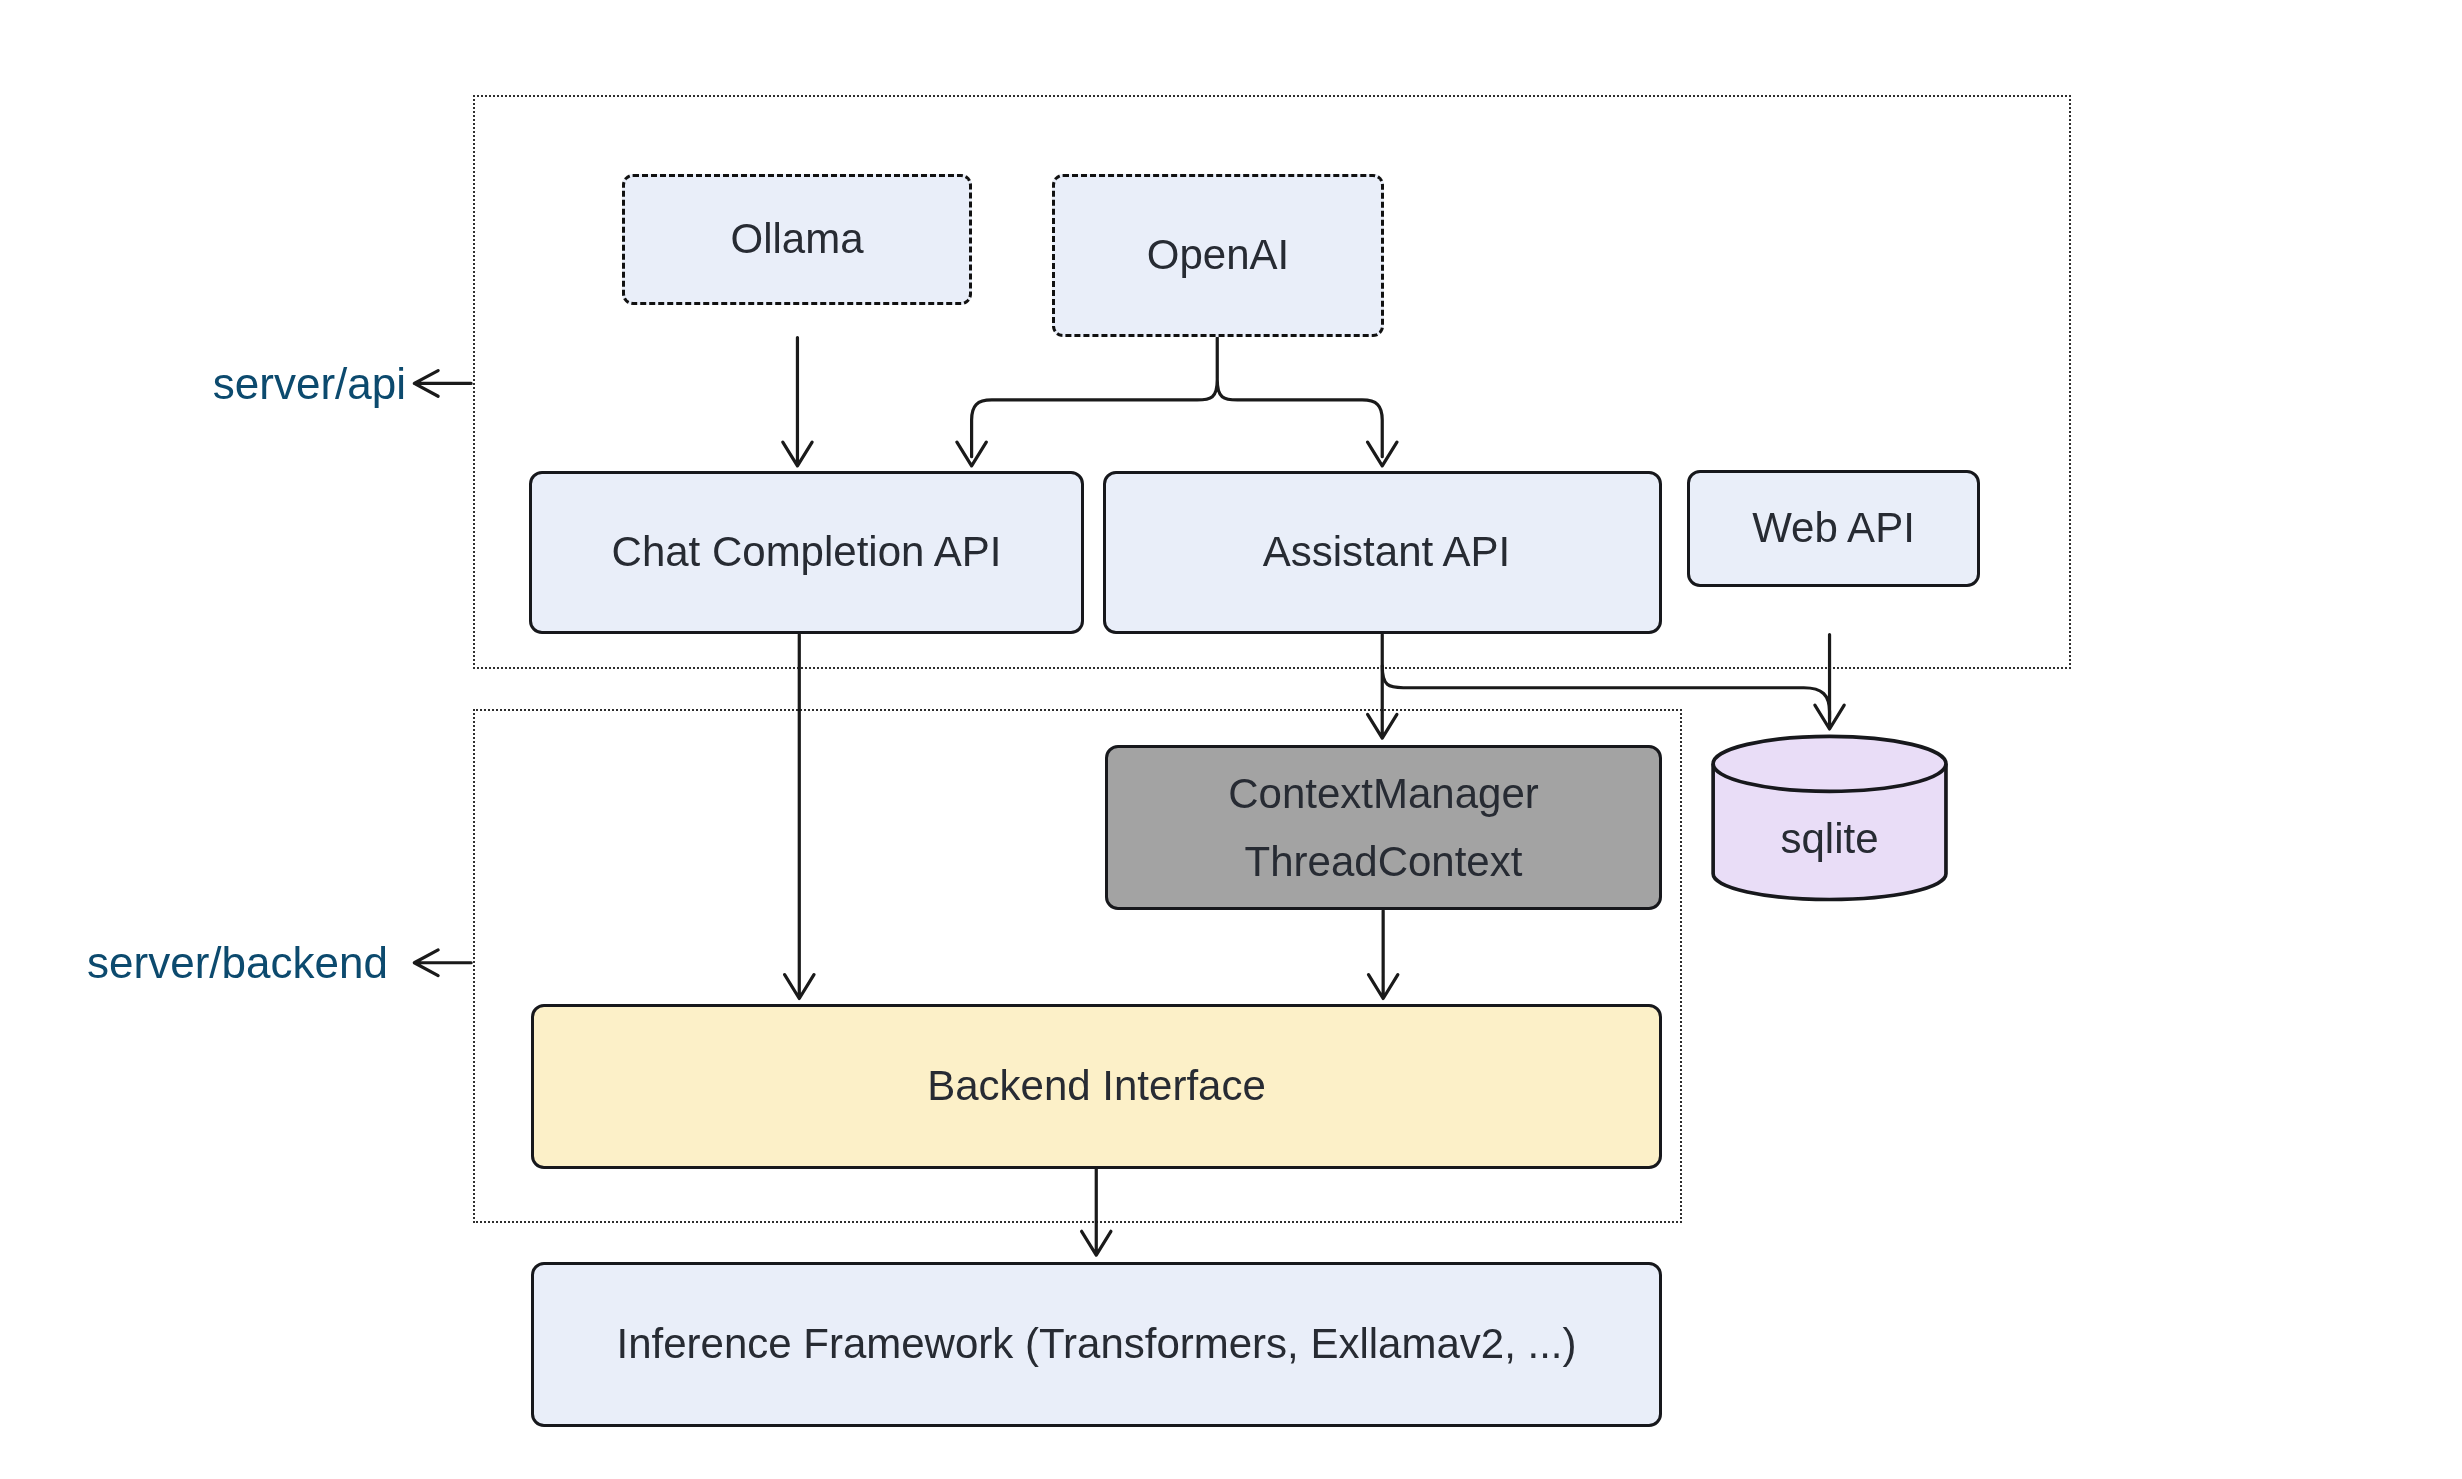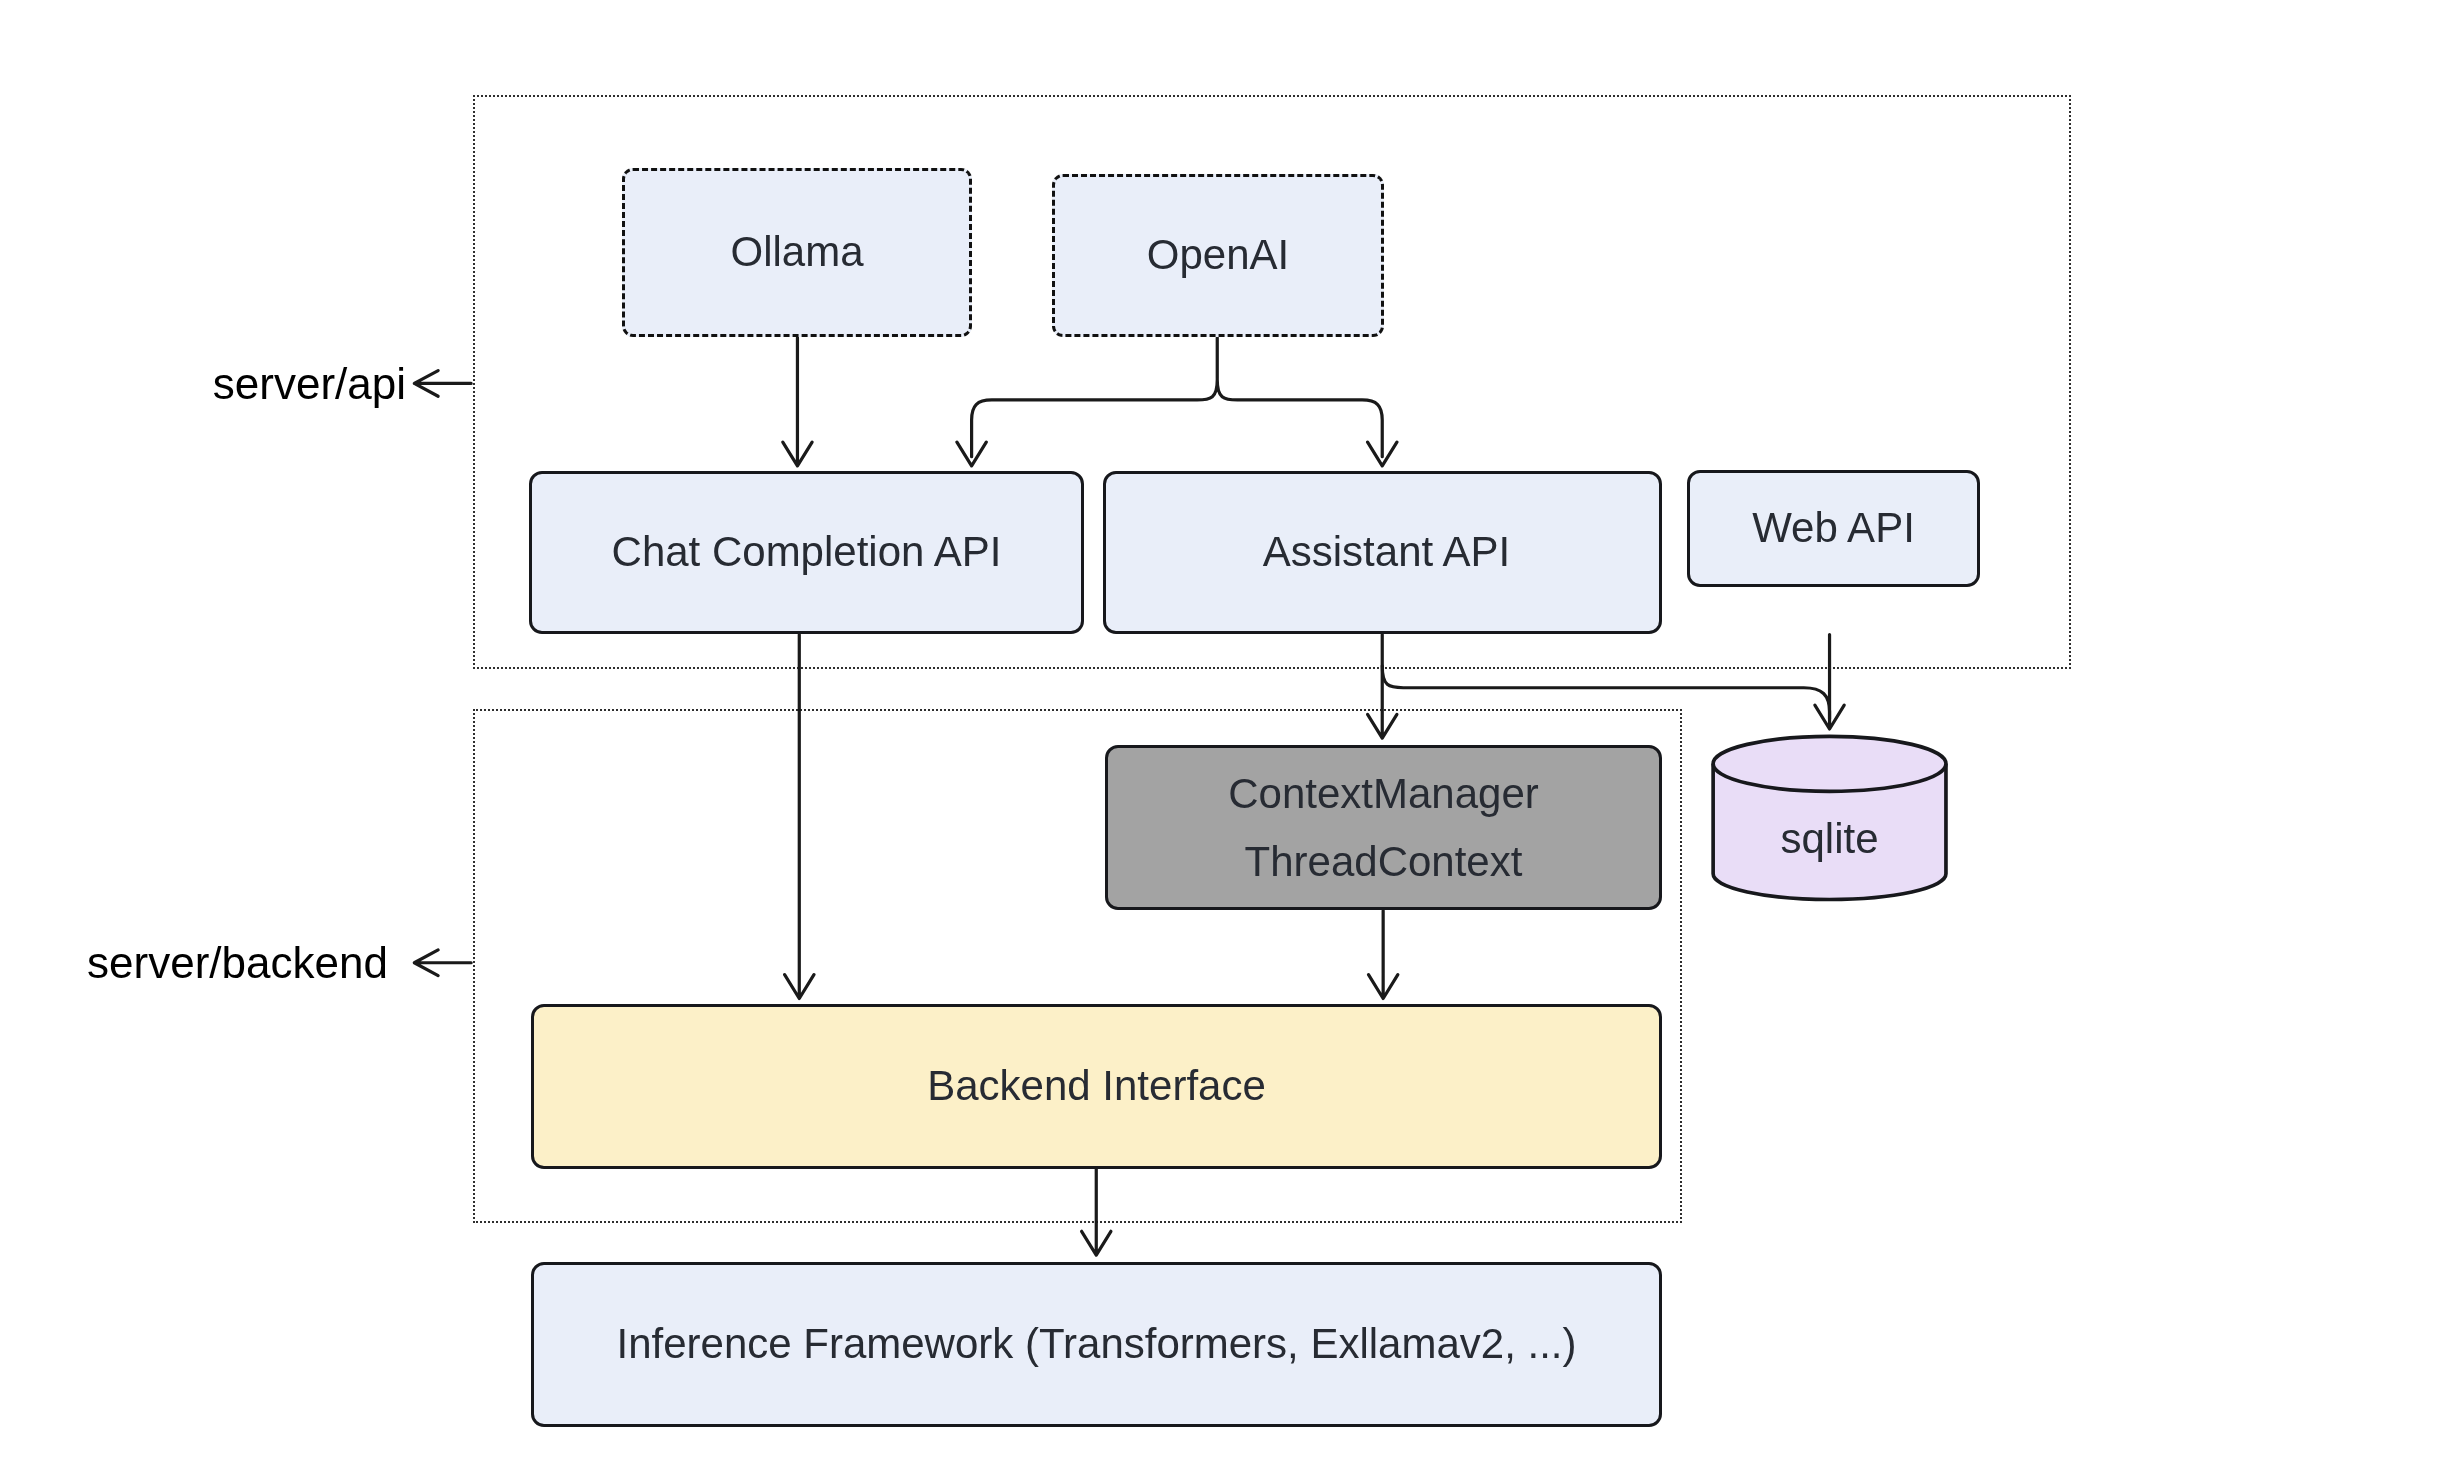--- a/index.html
+++ b/index.html
@@ -41,21 +41,21 @@
     border-radius: 11px;
   }
   .fill-blue   { background: #e9eef9; }
   .fill-green  { background: #a3a3a3; }
   .fill-yellow { background: #fcf0c8; }
   .two-line { flex-direction: column; line-height: 68px; }
   .side-label {
     position: absolute;
     font-size: 44px;
     line-height: 55px;
-    color: #000000;
+    color: #0c4a6e;
     white-space: nowrap;
   }
   .edges-svg {
     position: absolute;
     left: 0; top: 0;
     width: 2462px;
     height: 1480px;
     pointer-events: none;
   }
   .edge {
@@ -114,21 +114,21 @@
     <path class="edge" d="M514,418 L456,418 M478,404 L452,418 L478,432"></path>
 
     <path class="edge" d="M514,1050 L456,1050 M478,1036 L452,1050 L478,1064"></path>
 
     <g>
       <path class="cyl" d="M1869,833 L1869,953 A127,28 0 0 0 2123,953 L2123,833"></path>
       <ellipse class="cyl" cx="1996" cy="833" rx="127" ry="30"></ellipse>
     </g>
   </svg>
 
-  <div class="node dashed fill-blue" style="left:622px; top:168px; width:350px; height:169px;">
+  <div class="node dashed fill-blue" style="left:622px; top:174px; width:350px; height:131px;">
     <span>Ollama</span>
   </div>
   <div class="node dashed fill-blue" style="left:1052px; top:174px; width:332px; height:163px;">
     <span>OpenAI</span>
   </div>
 
   <div class="node solid fill-blue" style="left:529px; top:471px; width:555px; height:163px;">
     <span>Chat Completion API</span>
   </div>
   <div class="node solid fill-blue" style="left:1103px; top:471px; width:559px; height:163px;padding-left:8px;">

